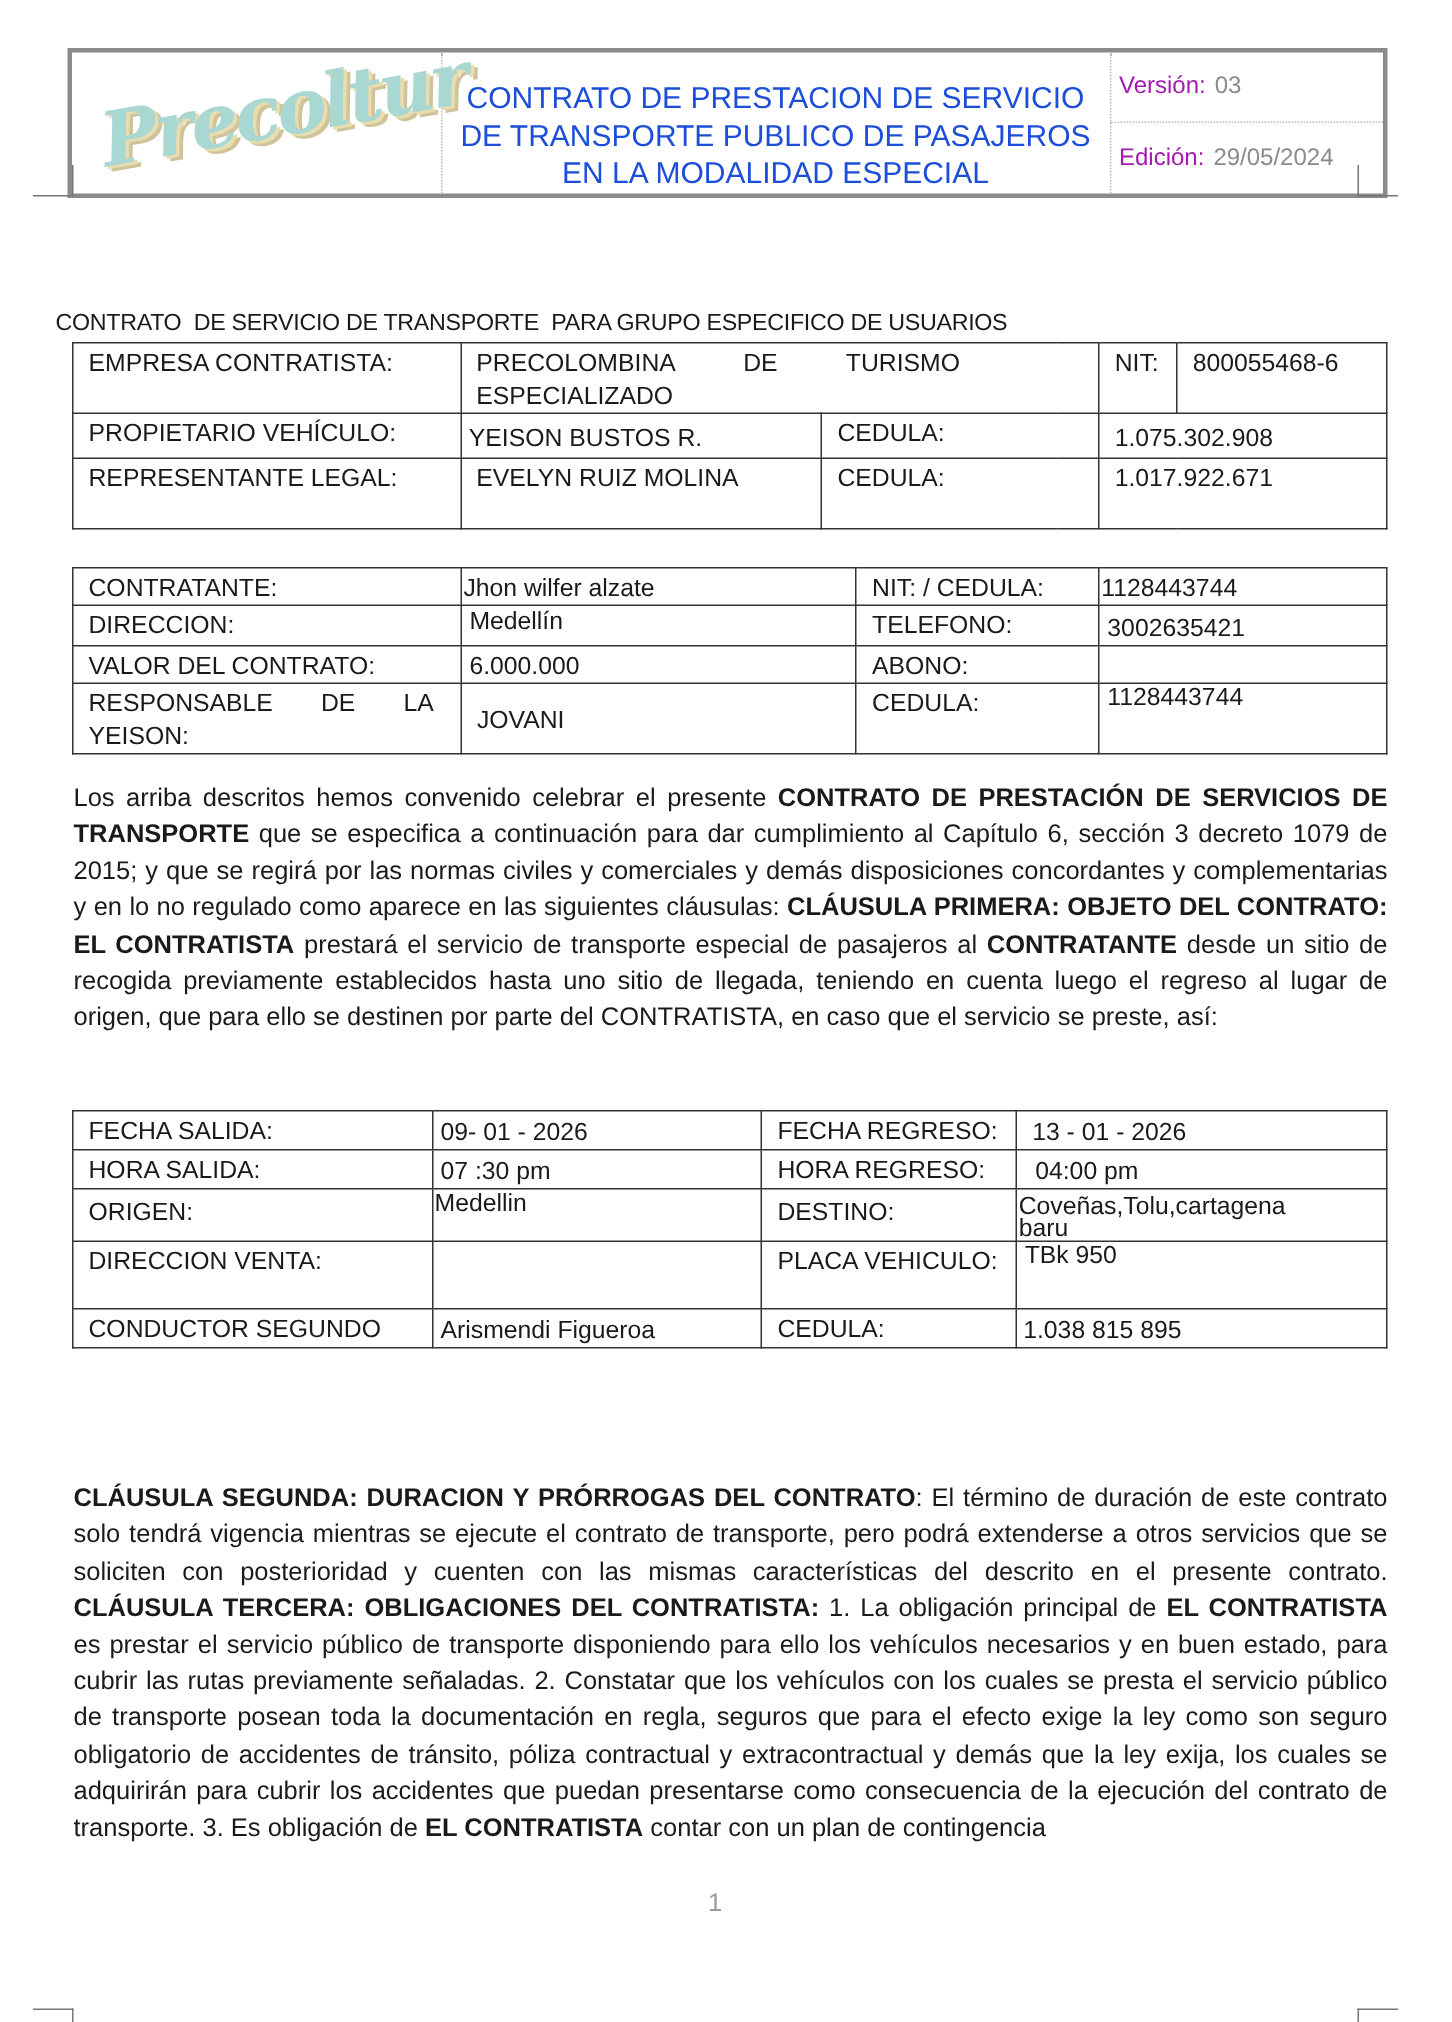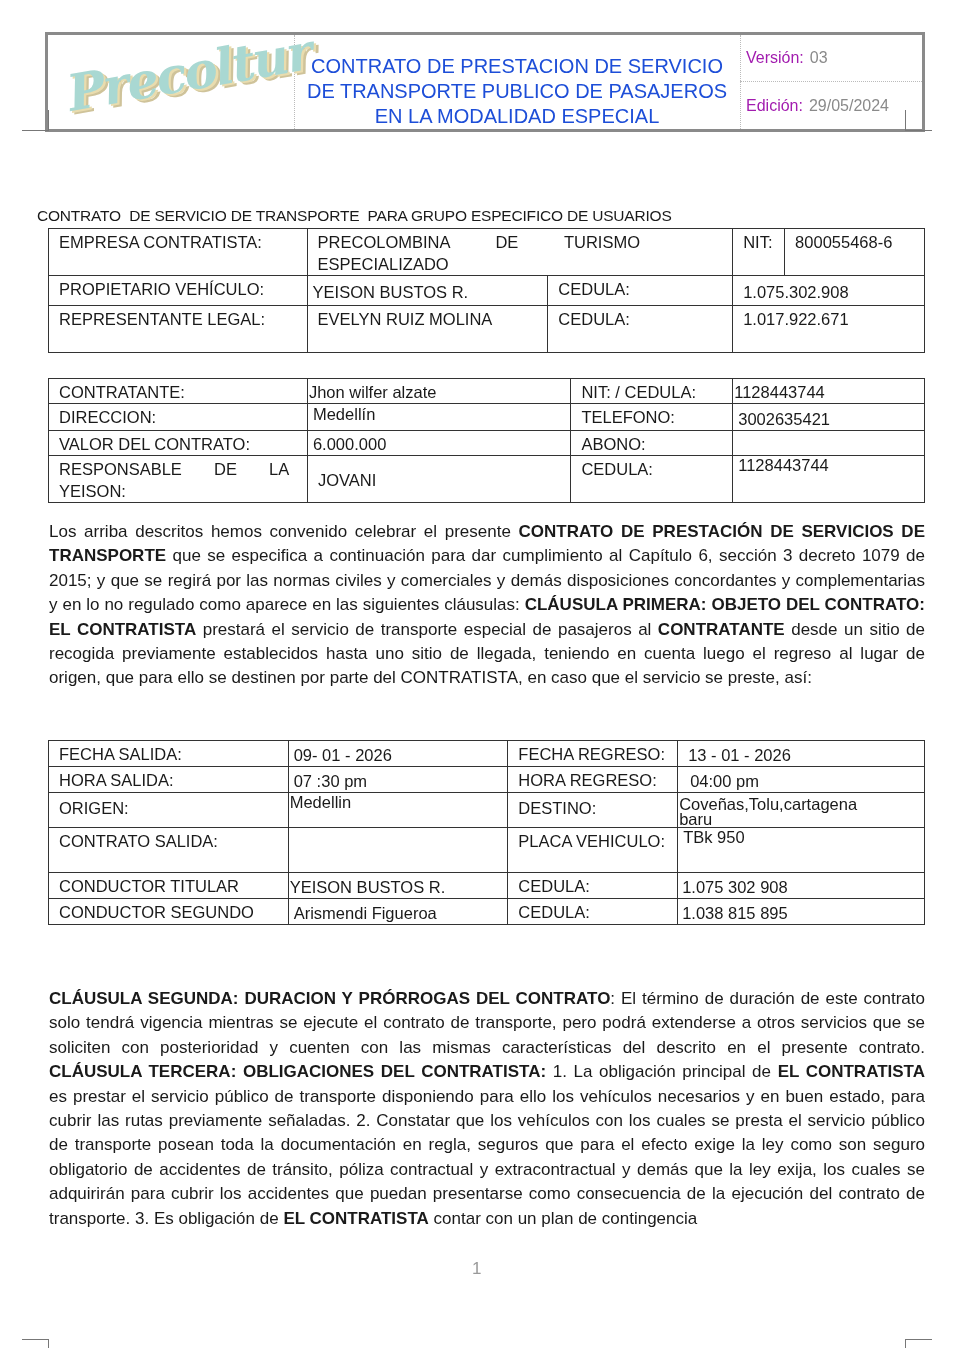--- a/index.html
+++ b/index.html
@@ -168,30 +168,24 @@
   <tr style="height:33px;">
     <td style="padding-top:4px;">ORIGEN:</td>
     <td style="padding-left:1px;line-height:14px;">Medellin</td>
     <td style="padding-top:4px;">DESTINO:</td>
     <td style="padding-left:1px;line-height:15px;padding-top:4px;">
       <div>Coveñas,Tolu,cartagena</div>
       <div>baru</div>
     </td>
   </tr>
   <tr style="height:45px;">
-    <td>CONTRATO SALIDA:</td>
+    <td>DIRECCION VENTA:</td>
     <td></td>
     <td style="padding-top:2px;">PLACA VEHICULO:</td>
     <td style="padding-left:5px;line-height:14px;">TBk 950</td>
-  </tr>
-  <tr style="height:24px;">
-    <td>CONDUCTOR TITULAR</td>
-    <td style="padding-left:1px;padding-top:3px;">YEISON BUSTOS R.</td>
-    <td>CEDULA:</td>
-    <td style="padding-left:4px;padding-top:3px;">1.075 302 908</td>
   </tr>
   <tr style="height:24px;">
     <td>CONDUCTOR SEGUNDO</td>
     <td style="padding-left:5px;padding-top:3px;">Arismendi Figueroa</td>
     <td>CEDULA:</td>
     <td style="padding-left:4px;padding-top:3px;">1.038 815 895</td>
   </tr>
 </tbody>
   </table>
 

